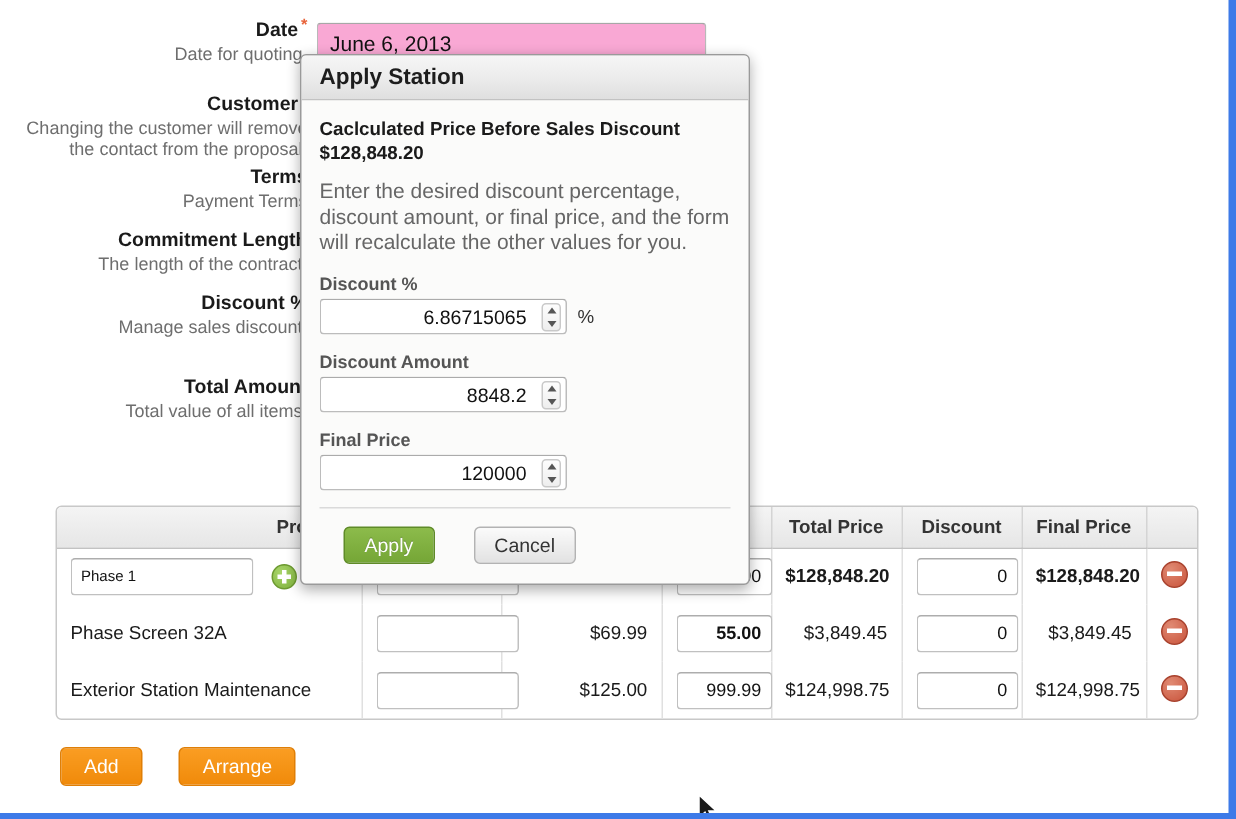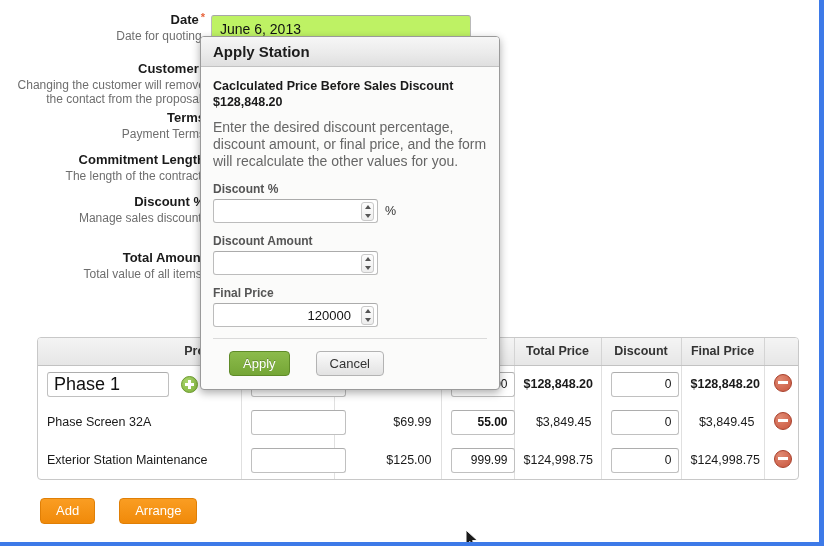--- a/index.html
+++ b/index.html
@@ -63,21 +63,21 @@
   .date-input {
     position: absolute;
     left: 211px;
     top: 15px;
     width: 260px;
     height: 27px;
     box-sizing: border-box;
     border: 1px solid #b9b9b9;
     border-top-color: #a7a7a7;
     border-radius: 3px;
-    background: #bef264;
+    background: #f9a8d4;
     font-family: "Liberation Sans", sans-serif;
     font-size: 14px;
     color: #111;
     padding: 0 8px;
     line-height: 25px;
   }
 
   
   .dialog {
     position: absolute;
@@ -288,21 +288,21 @@
   .cell-input.wide { width: 95px; }
   .phase-input {
     width: 122px;
     height: 25px;
     box-sizing: border-box;
     border: 1px solid #c0c0c0;
     border-top-color: #adadad;
     border-radius: 3px;
     background: #fff;
     font-family: "Liberation Sans", sans-serif;
-    font-size: 18px;
+    font-size: 10px;
     color: #111;
     text-align: left;
     padding: 0 6px;
     outline: none;
     vertical-align: middle;
   }
   .plus-icon {
     display: inline-block;
     width: 15px; height: 15px;
     border-radius: 50%;
@@ -505,31 +505,33 @@
       <span class="dialog-title">Apply Station</span>
     </div>
     <div class="dialog-body">
       <div class="dlg-head">Caclculated Price Before Sales Discount</div>
       <div class="dlg-amount">$128,848.20</div>
       <div class="dlg-desc">Enter the desired discount percentage, discount amount, or final price, and the form will recalculate the other values for you.</div>
 
       <div class="dlg-field-label">Discount %</div>
       <div class="spin-wrap">
         <div class="spin-box">
+          <input type="text" value="6.86715065" style="">
           <span class="spinner">
             <i class="up"></i>
             <i class="down"></i>
           </span>
         </div>
         <span class="pct-suffix">%</span>
       </div>
 
       <div class="dlg-field-label">Discount Amount</div>
       <div class="spin-wrap">
         <div class="spin-box">
+          <input type="text" value="8848.2" style="">
           <span class="spinner">
             <i class="up"></i>
             <i class="down"></i>
           </span>
         </div>
       </div>
 
       <div class="dlg-field-label">Final Price</div>
       <div class="spin-wrap">
         <div class="spin-box">

